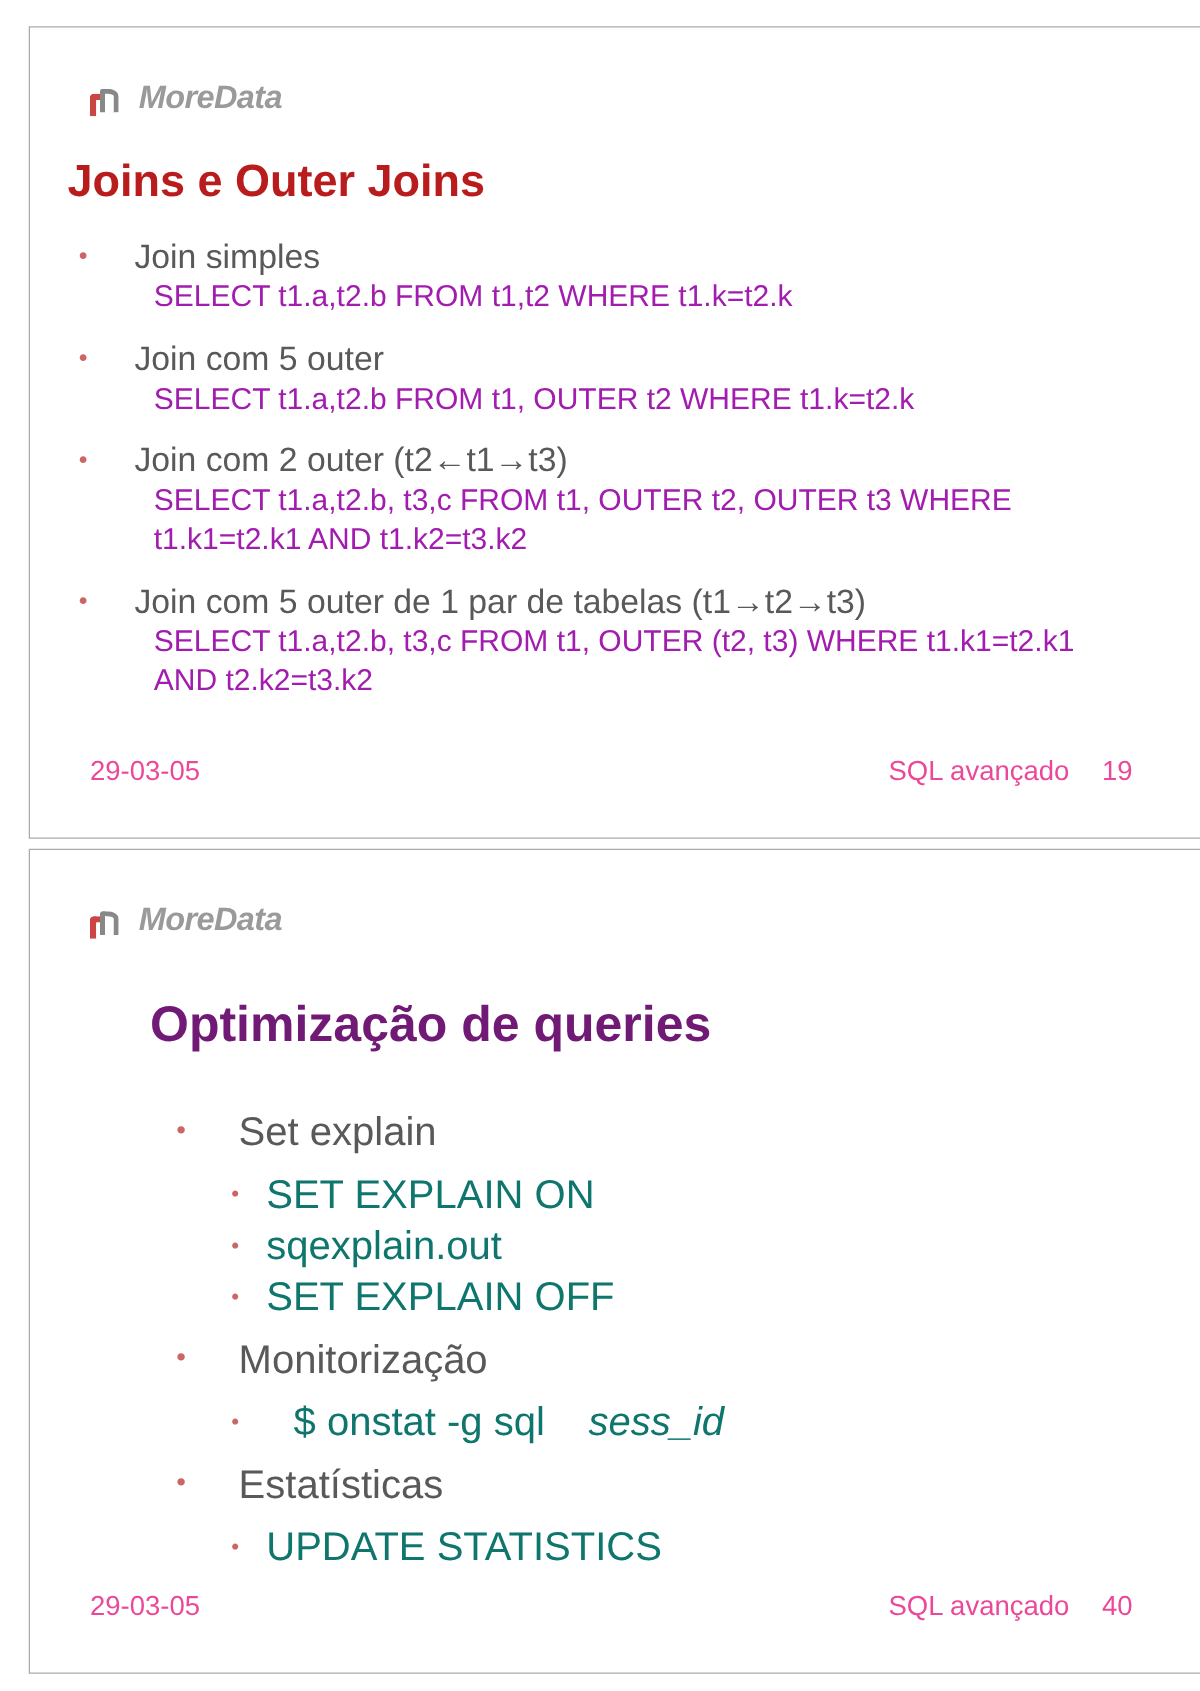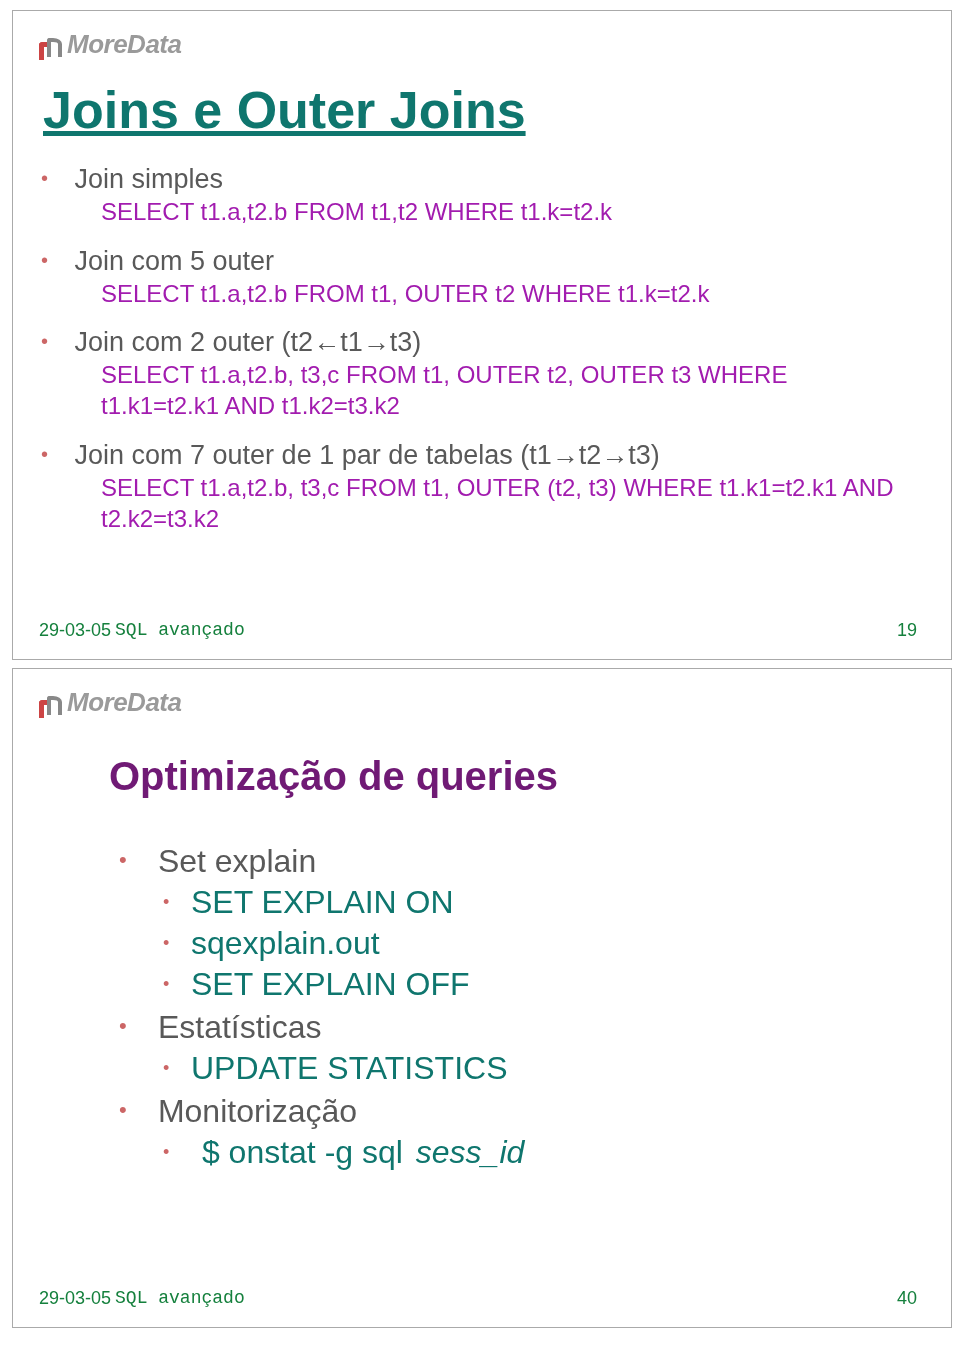--- a/index.html
+++ b/index.html
@@ -1,15 +1,15 @@
 <!DOCTYPE html>
 <html><head>
 <meta charset="utf-8">
 <style>
-  * { box-sizing: border-box; margin: 2px; padding: 0; }
+  * { box-sizing: border-box; margin: 13px; padding: 0; }
   body {
     background: #ffffff;
     font-family: Arial, Helvetica, sans-serif;
     width: 960px;
     margin: 0 auto;
   }
   .slide {
     width: 940px;
     margin: 8px 10px;
     border: 1px solid #aaa;
@@ -53,25 +53,24 @@
   }
   .logo-text {
     font-style: italic;
     font-weight: bold;
     font-size: 26px;
     color: #9a9a9a;
     letter-spacing: -0.5px;
   }
 
   .title {
-    color: #0f766e;
-    font-size: 52px;
+    color: #b91c1c;
+    font-size: 36px;
     font-weight: bold;
     margin: 6px 0 24px 8px;
-    text-decoration: underline;
   }
   .title2 {
     color: #701a75;
     font-size: 40px;
     font-weight: bold;
     margin: 34px 0 44px 74px;
   }
 
   ul.top { list-style: none; margin-left: 28px; }
   ul.top > li {
@@ -130,24 +129,24 @@
   }
   .italic { font-style: italic; }
 
   .footer {
     position: absolute;
     bottom: 14px;
     left: 22px;
     right: 30px;
     display: flex;
     justify-content: space-between;
-    color: #15803d;
-    font-size: 18px;
-  }
-  .footer-mid { flex: 1; text-align: left; font-family: Liberation Mono, monospace; }
+    color: #ec4899;
+    font-size: 22px;
+  }
+  .footer-mid { flex: 1; text-align: right; }
 </style>
 </head>
 <body>
 
 <div class="slide slide1">
   <div class="logo">
     <span class="logo-glyph"></span>
     <span class="logo-text">MoreData</span>
   </div>
 
@@ -160,21 +159,21 @@
     </li>
     <li>
       <span>Join com 5 outer</span>
       <div class="sql">SELECT t1.a,t2.b FROM t1, OUTER t2 WHERE t1.k=t2.k</div>
     </li>
     <li>
       <span>Join com 2 outer (t2←t1→t3)</span>
       <div class="sql">SELECT t1.a,t2.b, t3,c FROM t1, OUTER t2, OUTER t3 WHERE t1.k1=t2.k1 AND t1.k2=t3.k2</div>
     </li>
     <li>
-      <span>Join com 7 outer de 1 par de tabelas (t1→t2→t3)</span>
+      <span>Join com 5 outer de 1 par de tabelas (t1→t2→t3)</span>
       <div class="sql">SELECT t1.a,t2.b, t3,c FROM t1, OUTER (t2, t3) WHERE t1.k1=t2.k1 AND t2.k2=t3.k2</div>
     </li>
   </ul>
 
   <div class="footer">
     <span>29-03-05</span>
     <span class="footer-mid">SQL avançado</span>
     <span>19</span>
   </div>
 </div>
@@ -190,33 +189,33 @@
   <ul class="s2">
     <li>
       <span>Set explain</span>
       <ul class="s2-sub">
         <li>SET EXPLAIN ON</li>
         <li>sqexplain.out</li>
         <li>SET EXPLAIN OFF</li>
       </ul>
     </li>
     <li>
-      <span>Estatísticas</span>
-      <ul class="s2-sub">
-        <li>UPDATE STATISTICS</li>
-      </ul>
-    </li>
-    <li>
       <span>Monitorização</span>
       <ul class="s2-sub">
         <li>
           <span>$ onstat -g sql </span><span class="italic">sess_id</span>
         </li>
       </ul>
     </li>
+    <li>
+      <span>Estatísticas</span>
+      <ul class="s2-sub">
+        <li>UPDATE STATISTICS</li>
+      </ul>
+    </li>
   </ul>
 
   <div class="footer">
     <span>29-03-05</span>
     <span class="footer-mid">SQL avançado</span>
     <span>40</span>
   </div>
 </div>
 
 </body></html>

